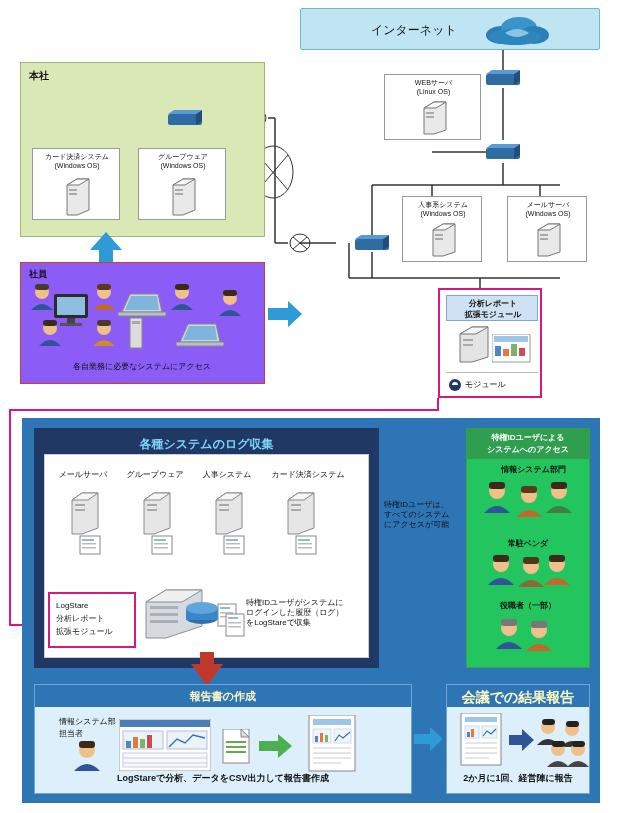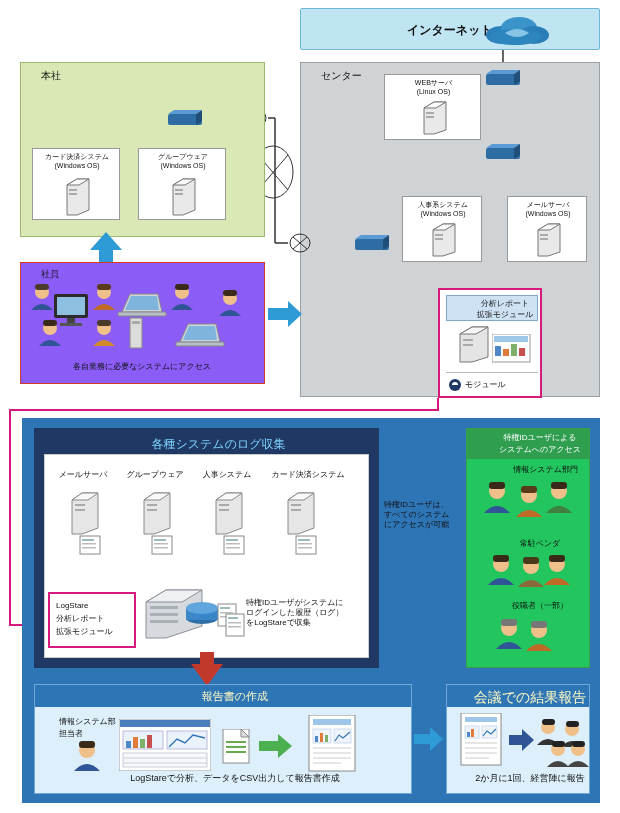--- a/index.html
+++ b/index.html
@@ -1,19 +1,19 @@
 <!DOCTYPE html>
 <html><head>
 <meta charset="utf-8">
 <style>
   html,body{margin:0;padding:0;background:#ffffff;}
   body{width:620px;height:813px;position:relative;font-family:"Liberation Sans","DejaVu Sans",sans-serif;color:#111;}
   #canvas{position:relative;width:620px;height:813px;overflow:hidden;}
   .abs{position:absolute;box-sizing:border-box;}
-  .ttl{font-weight:bold;margin-left:36px;}
+  .ttl{font-weight:normal;}
   .ctr{text-align:center;}
 
   
   .box{border:1px solid #999;background:#fff;}
 
   
   .internet{background:#bfe4f2;border:1px solid #6fb7d6;}
   
   .center{background:#cfd3d6;border:1px solid #9aa0a4;}
   
@@ -24,21 +24,21 @@
   .pink{background:#ffffff;border:2px solid #d6197d;}
   .blueband{background:#2e75b6;color:#fef9c3;}
   .lightblue{background:#ddeffb;border:1px solid #6fa8d6;}
   .greenbox{background:#22c55e;border:1px solid #3a9e4a;}
   .greenband{background:#2f9e4f;color:#fff;}
   svg{display:block;}
 
   .servtxt{font-size:7px;line-height:8.5px;text-align:center;}
   .small8{font-size:8px;line-height:10px;}
   .small9{font-size:9px;line-height:11px;}
-  .b{font-weight:normal;margin-left:12px;}
+  .b{font-weight:bold;}
 </style>
 </head>
 <body>
 
 <div id="canvas">
 
   <svg class="abs" style="left:0;top:0;width:620px;height:813px;pointer-events:none;">
 
     <line x1="503" y1="50" x2="503" y2="70" stroke="#333" stroke-width="1.5"></line>
     <line x1="503" y1="88" x2="503" y2="140" stroke="#333" stroke-width="1.5"></line>
@@ -92,23 +92,20 @@
 
     <svg class="abs" style="left:178px;top:6px;width:74px;height:32px;">
       <ellipse cx="22" cy="20" rx="15" ry="9" fill="#2b7fb8"></ellipse>
       <ellipse cx="40" cy="13" rx="18" ry="11" fill="#3a93c9"></ellipse>
       <ellipse cx="55" cy="20" rx="15" ry="9" fill="#2b7fb8"></ellipse>
       <ellipse cx="36" cy="22" rx="26" ry="8" fill="#2d86bd"></ellipse>
       <path d="M26 18 q12 -8 24 0 q-12 8 -24 0" fill="#9fd3ef" opacity=".8"></path>
     </svg>
   </div>
 
-  <div class="abs center" style="left:300px;top:62px;width:300px;height:335px;">
-    <div class="abs b" style="left:8px;top:6px;font-size:10px;">センター</div>
-  </div>
 
   <div class="abs" style="left:486px;top:70px;width:34px;height:16px;">
     <svg width="34" height="16">
         <rect x="0" y="4" width="34" height="11" rx="2" fill="#2e6da4"></rect>
         <polygon points="0,4 6,0 34,0 28,4" fill="#5b9bd5"></polygon>
         <polygon points="34,0 34,11 28,15 28,4" fill="#1f4e79"></polygon>
       </svg>
   </div>
 
   <div class="abs" style="left:486px;top:144px;width:34px;height:16px;">

